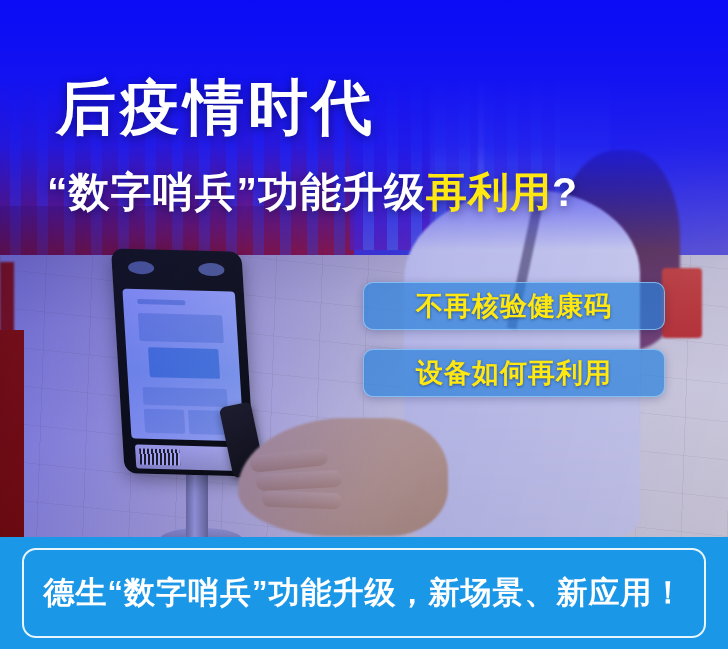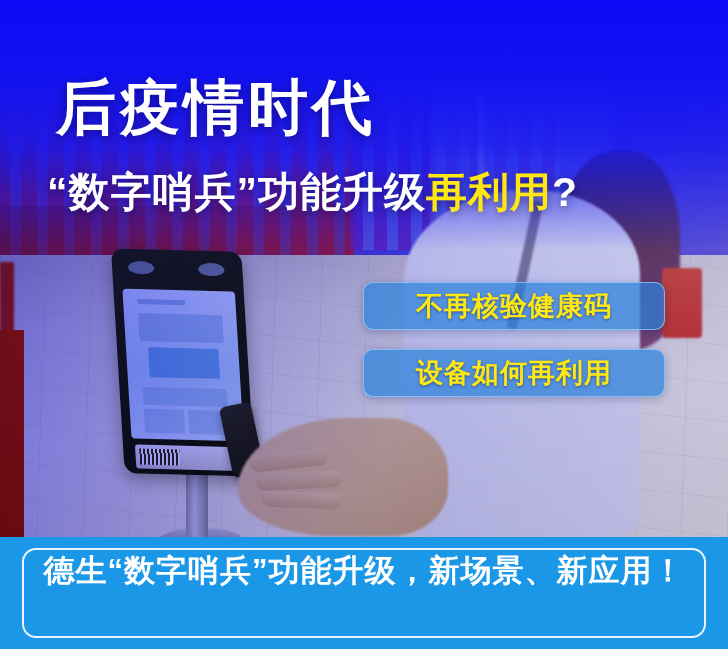--- a/index.html
+++ b/index.html
@@ -220,21 +220,21 @@
 
   
   .banner{
     position:absolute; left:0; top:537px; width:728px; height:112px;
     background:#1b97e8;
   }
   .banner-box{
     position:absolute; left:22px; top:11px; width:684px; height:90px;
     border:2px solid rgba(255,255,255,.9);
     border-radius:14px;
-    display:flex; align-items:flex-start; justify-content:center;
+    display:flex; align-items:center; justify-content:center;
   }
   .banner-text{
     color:#ffffff; font-size:31px; font-weight:bold;
     letter-spacing:1px; white-space:nowrap;
   }
 </style>
 </head>
 <body>
 
 <div class="poster">

